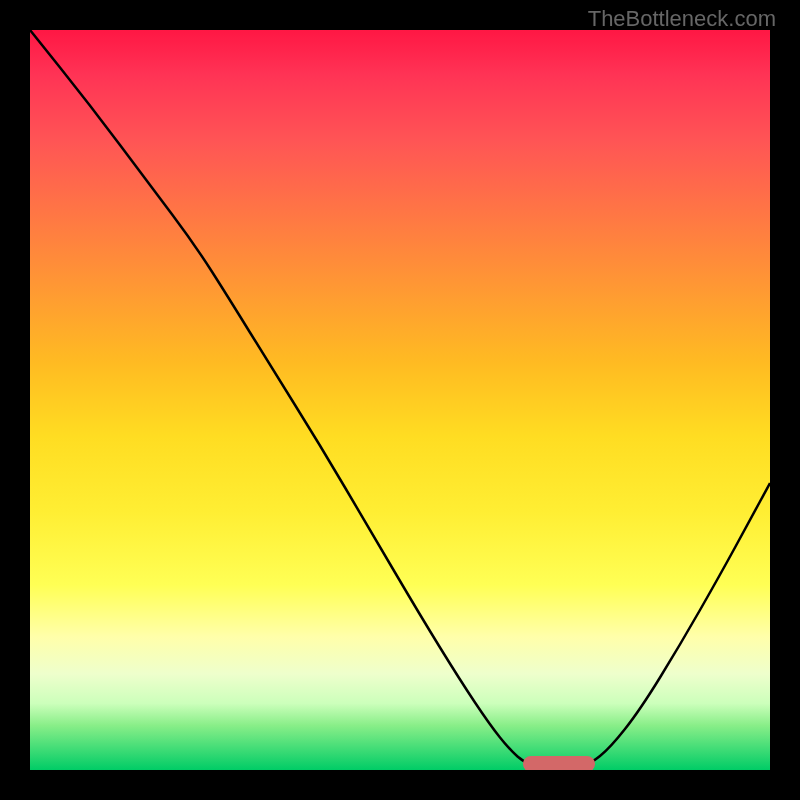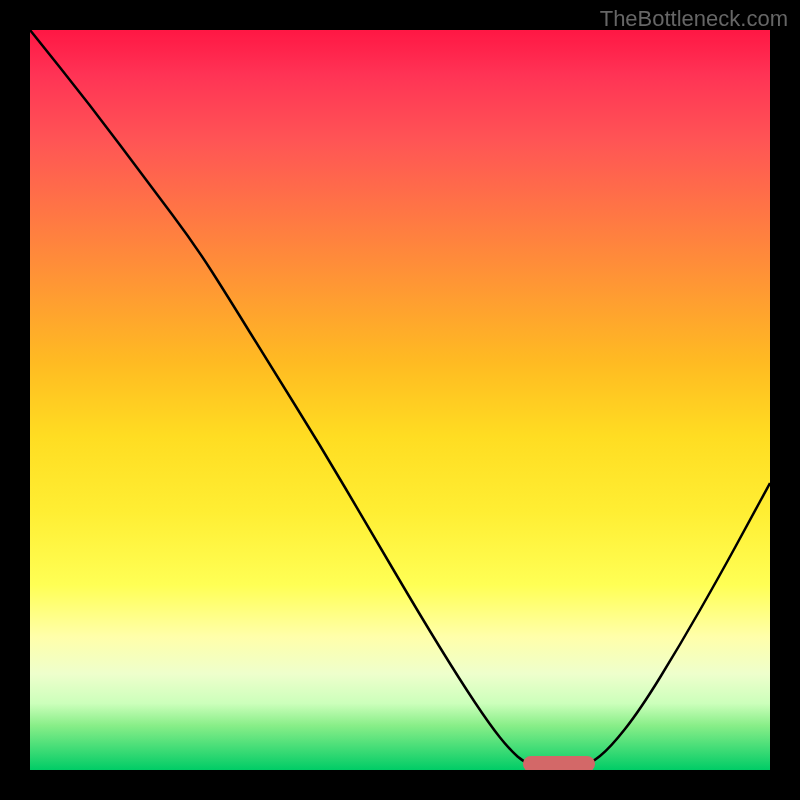--- a/index.html
+++ b/index.html
@@ -10,21 +10,21 @@
     body {
       width: 800px;
       height: 800px;
       background: #000;
       position: relative;
       font-family: Arial, sans-serif;
     }
     .watermark {
       position: absolute;
       top: 6px;
-      right: 12px;
+      right: 24px;
       color: #666;
       font-size: 22px;
       font-weight: normal;
       z-index: 10;
     }
     .chart-container {
       position: absolute;
       left: 30px;
       top: 30px;
       width: 740px;

